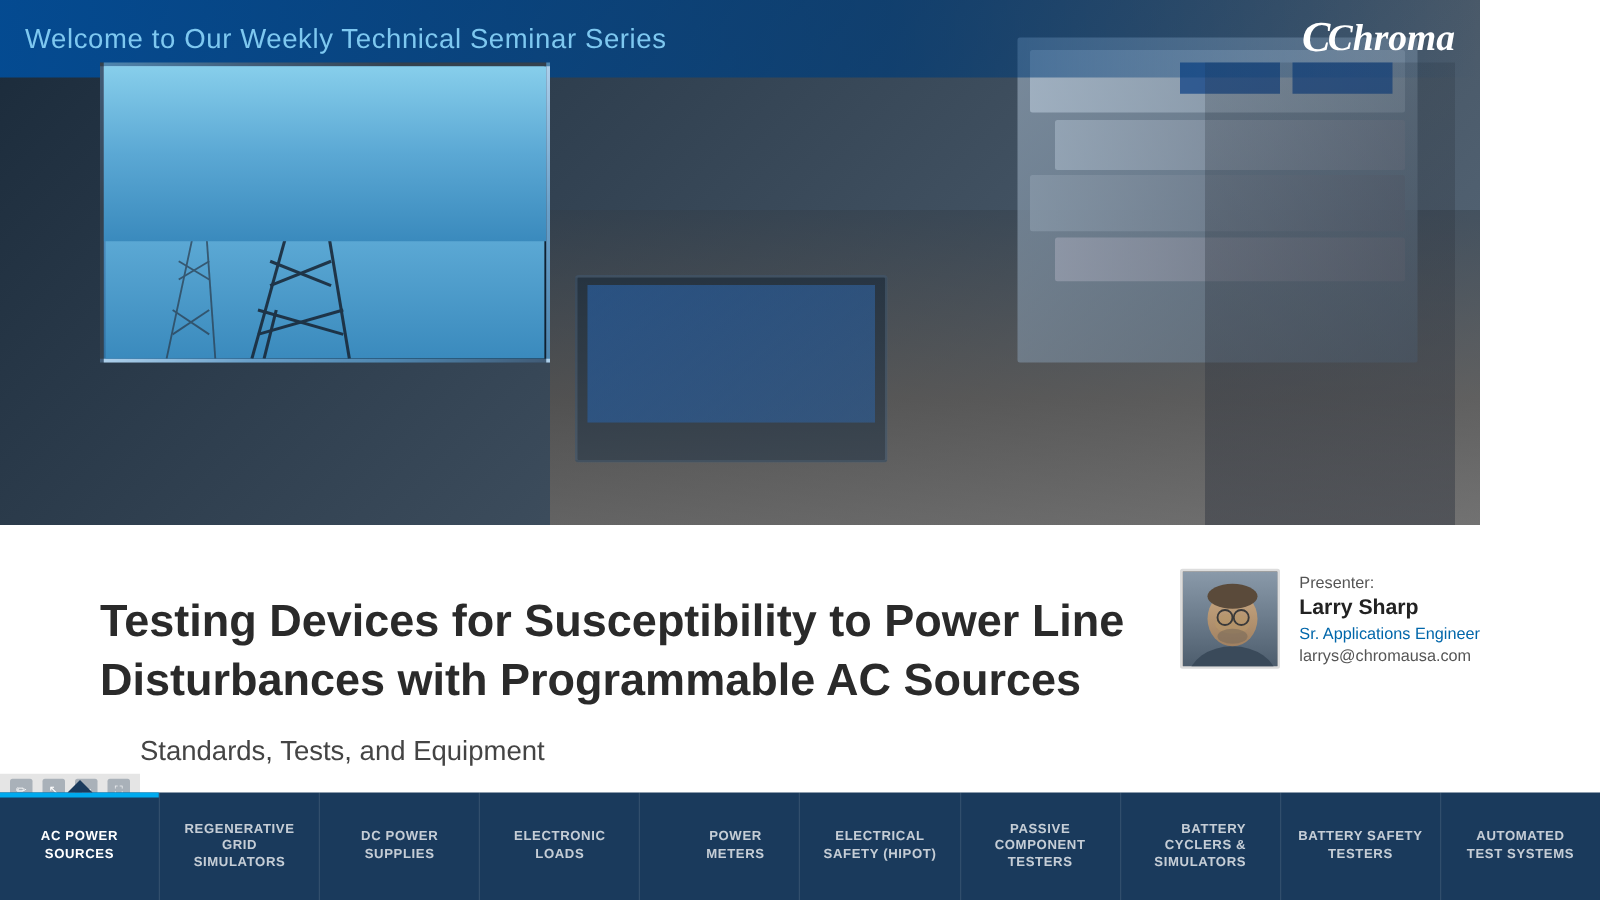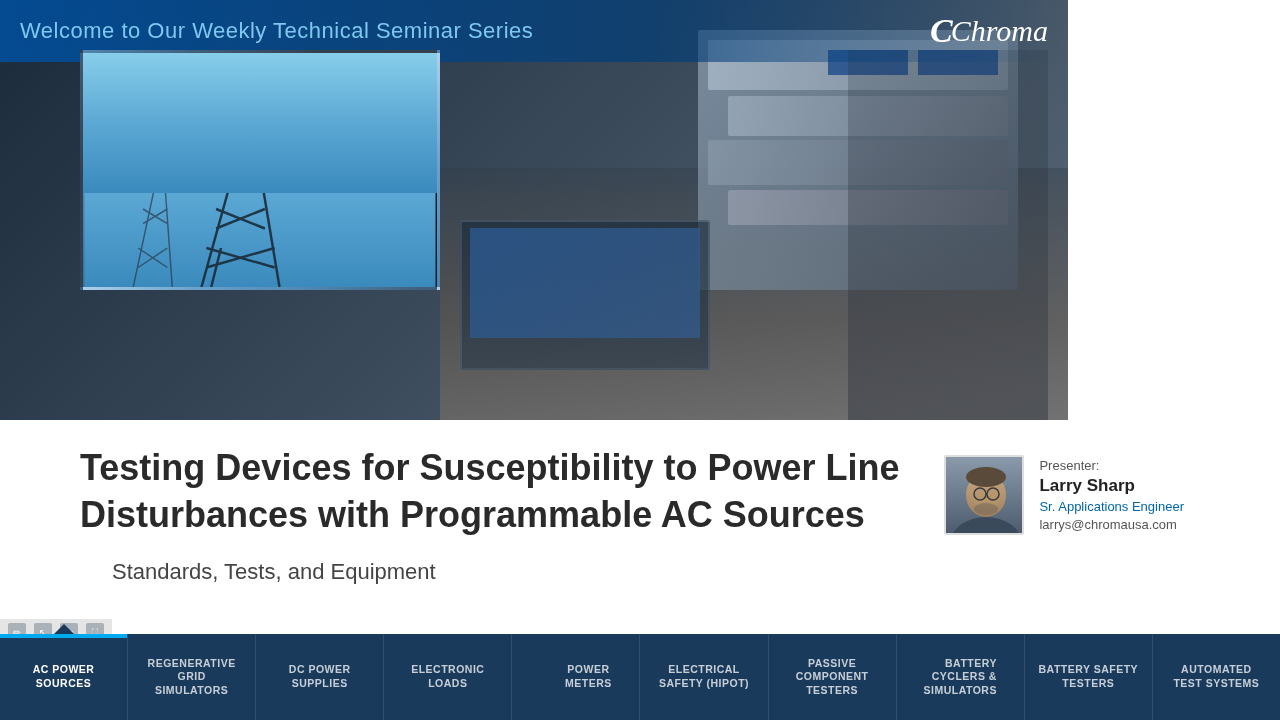--- a/index.html
+++ b/index.html
@@ -1,21 +1,21 @@
 <!DOCTYPE html>
 <html><head>
   <meta charset="utf-8">
   <style>
     * { margin: 0; padding: 0; box-sizing: border-box; }
     body { width: 1280px; height: 720px; overflow: hidden; font-family: 'Arial', sans-serif; background: #fff; }
 
     
     .header-banner {
       position: relative;
-      width: 1068px;
+      width: 1184px;
       height: 420px;
       overflow: hidden;
       background: #1a3a5c;
     }
 
     
     .bg-photo {
       position: absolute;
       top: 0; left: 0; right: 0; bottom: 0;
       background: linear-gradient(135deg, #2a4a6a 0%, #1a3050 30%, #3a5a7a 60%, #4a6a8a 100%);
@@ -82,20 +82,21 @@
       flex: 1;
     }
 
     .main-title {
       font-size: 36px;
       font-weight: 600;
       color: #2a2a2a;
       line-height: 1.3;
       margin-bottom: 20px;
       font-family: 'Arial', sans-serif;
+      margin-top: 29px;
     }
 
     .subtitle {
       font-size: 22px;
       color: #444;
       font-weight: 400;
       margin-left: 32px;
     }
 
     .presenter-section {
@@ -233,21 +234,21 @@
       font-size: 34px;
       font-style: italic;
       font-weight: bold;
       font-family: Georgia, serif;
     }
 
     .chroma-hroma {
       color: #fff;
       font-size: 30px;
       font-style: italic;
-      font-weight: normal;
+      font-weight: bold;
       font-family: Georgia, serif;
     }
   </style>
 </head>
 <body>
 
 <div class="header-banner">
 
   <div class="bg-photo"></div>
 

